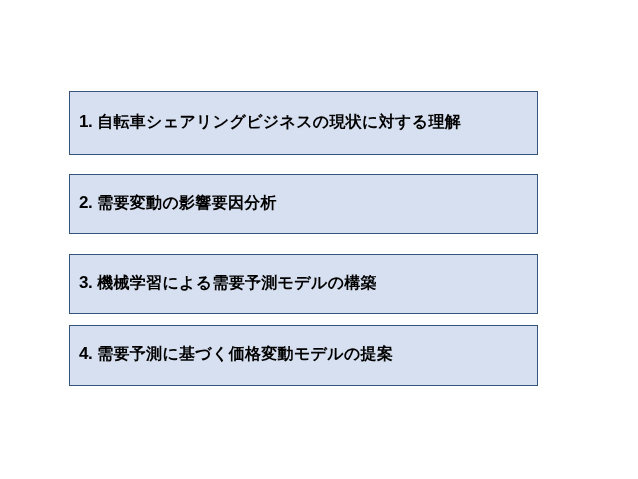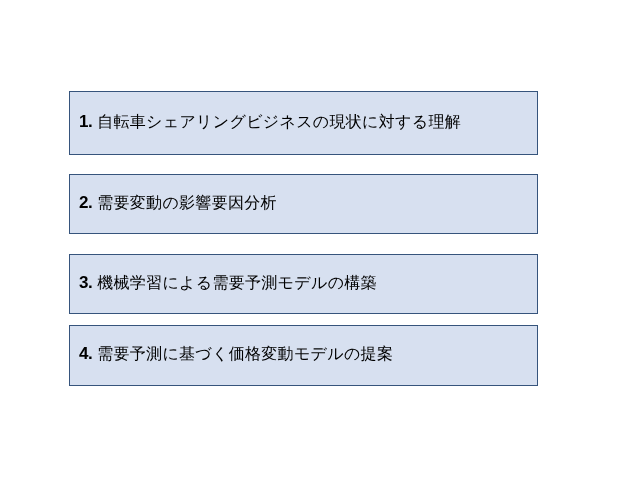--- a/index.html
+++ b/index.html
@@ -58,21 +58,21 @@
   .item-number {
     font-weight: bold;
     font-size: 17px;
     letter-spacing: -0.5px;
     margin-right: 5px;
     color: #000000;
   }
 
   .item-text {
     font-size: 16px;
-    font-weight: 400;
+    font-weight: 700;
     letter-spacing: 0.3px;
     color: #000000;
   }
 </style>
 </head>
 <body>
 
 <div id="slide">
 
   <div class="agenda-list">

